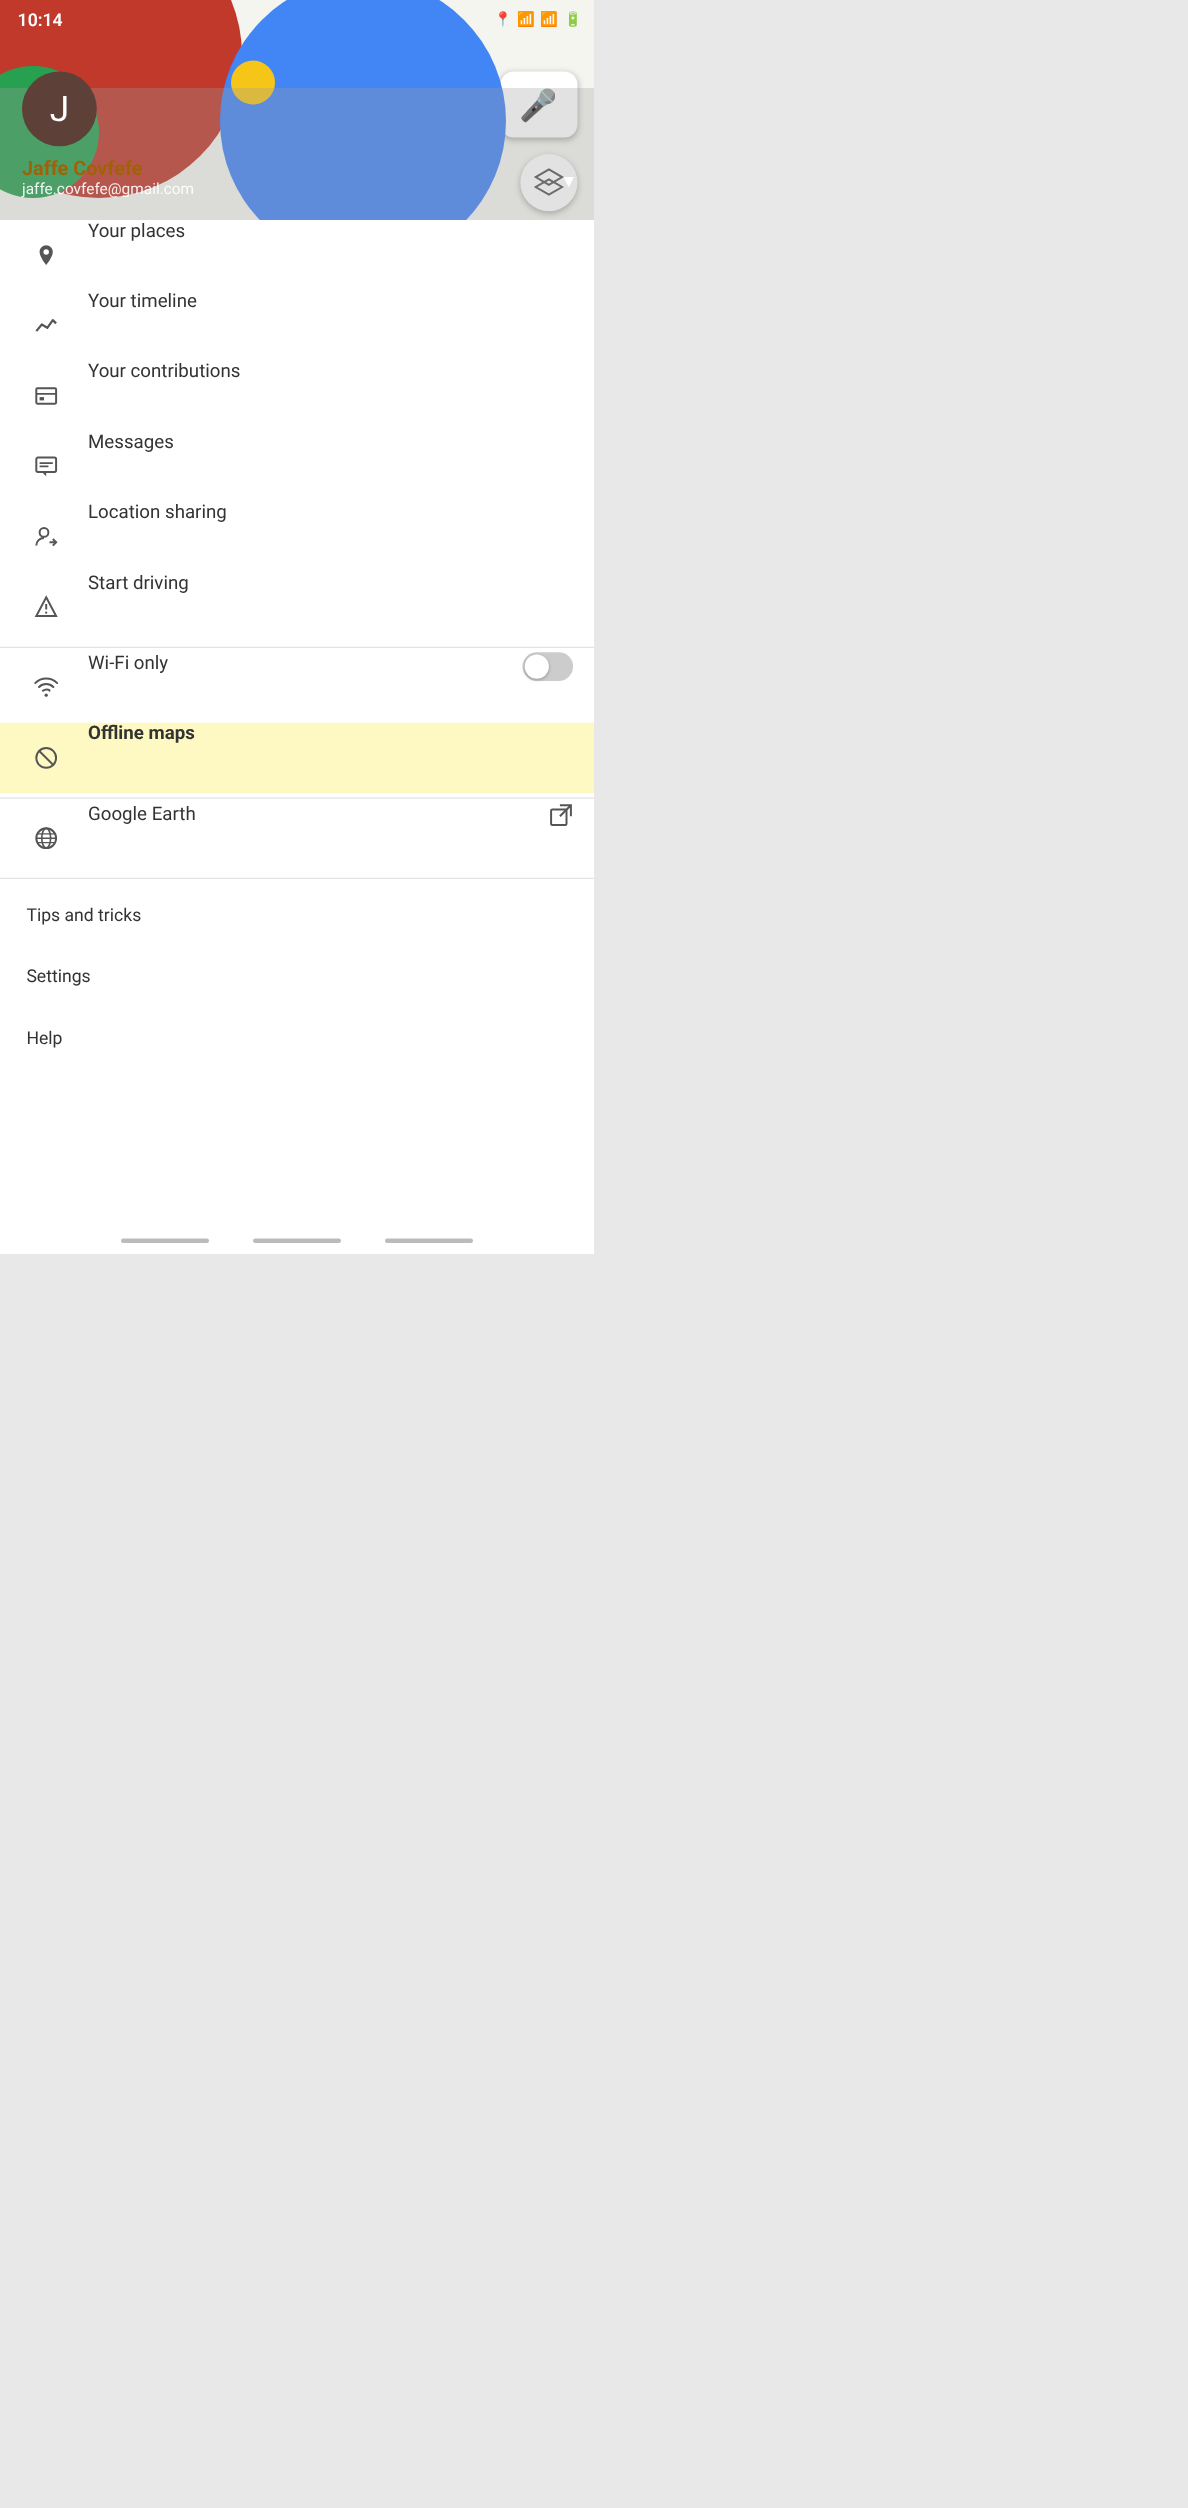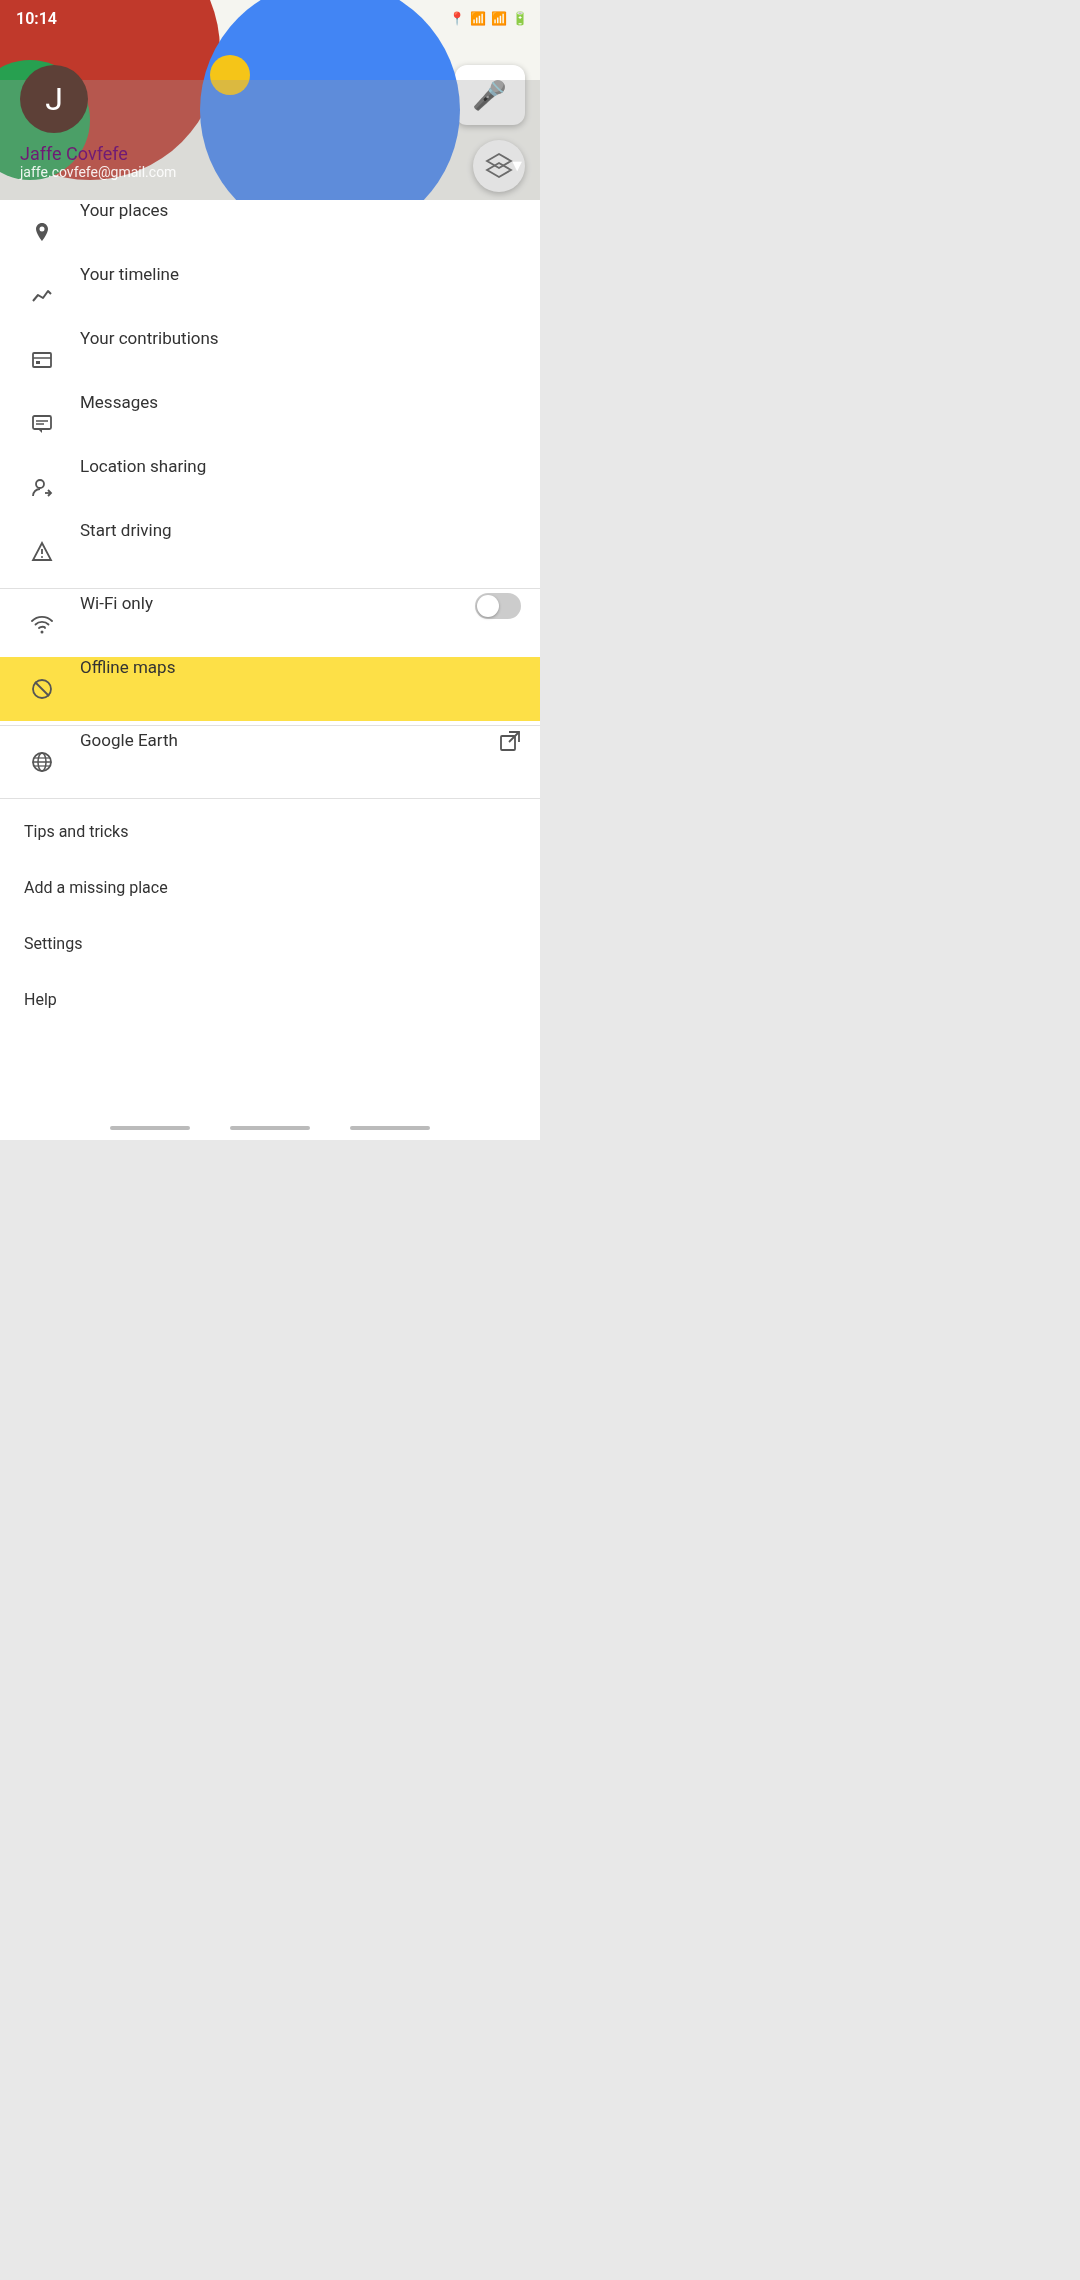--- a/index.html
+++ b/index.html
@@ -162,23 +162,23 @@
       align-items: center;
       justify-content: center;
       margin-bottom: 10px;
     }
     .avatar-letter {
       color: white;
       font-size: 32px;
       font-weight: 400;
     }
     .user-name {
-      color: #701a75;
+      color: #a16207;
       font-size: 18px;
-      font-weight: 400;
+      font-weight: 700;
     }
     .user-email {
       color: white;
       font-size: 14px;
       opacity: 0.9;
     }
     .dropdown-arrow {
       color: white;
       font-size: 16px;
       padding-bottom: 5px;
@@ -192,21 +192,22 @@
     }
 
     .menu-item {
       display: flex;
       padding: 0 24px;
       height: 64px;
       cursor: pointer;
       position: relative;
     }
     .menu-item.active {
-      background: #fde047;
+      background: #fef9c3;
+      font-weight: bold;
     }
     .menu-icon {
       width: 36px;
       display: flex;
       align-items: center;
       justify-content: center;
       margin-right: 20px;
       color: #555;
       font-size: 22px;
       flex-shrink: 0;
@@ -562,23 +563,20 @@
         </svg>
       </div>
     </div>
 
     <div class="divider"></div>
 
     <div class="plain-item">
       <span class="plain-label">Tips and tricks</span>
     </div>
 
-    <div class="plain-item">
-      <span class="plain-label">Add a missing place</span>
-    </div>
 
     <div class="plain-item">
       <span class="plain-label">Settings</span>
     </div>
 
     <div class="plain-item">
       <span class="plain-label">Help</span>
     </div>
 
   </div>

